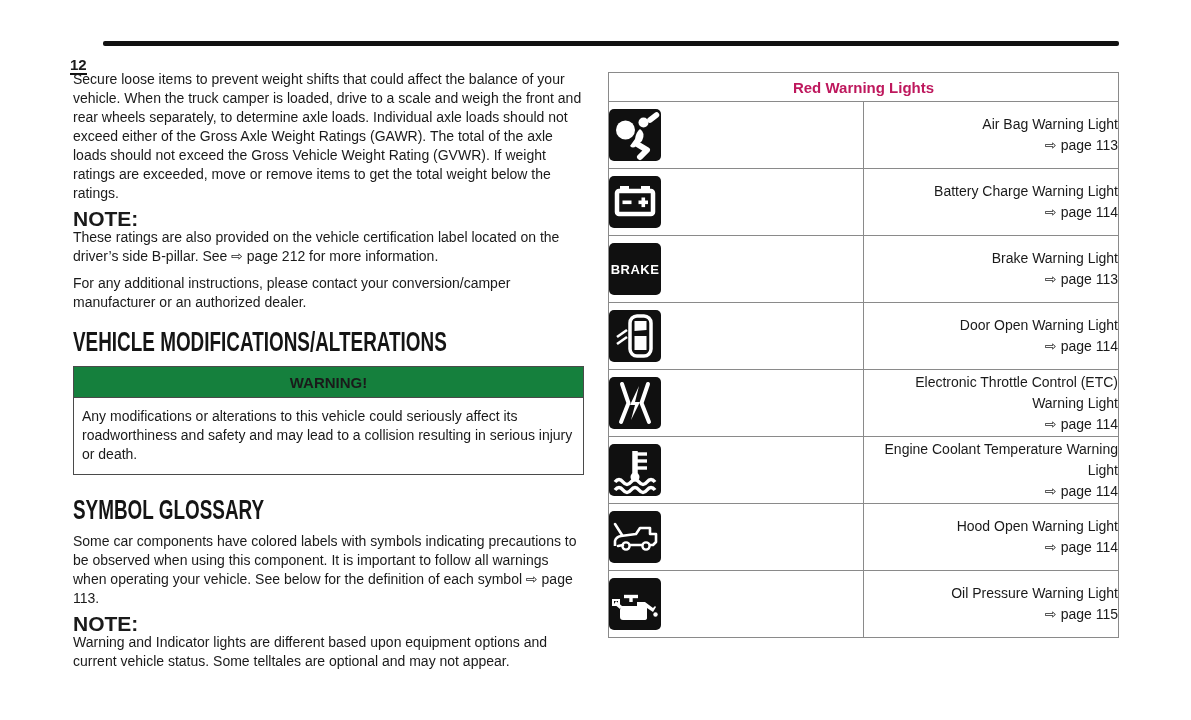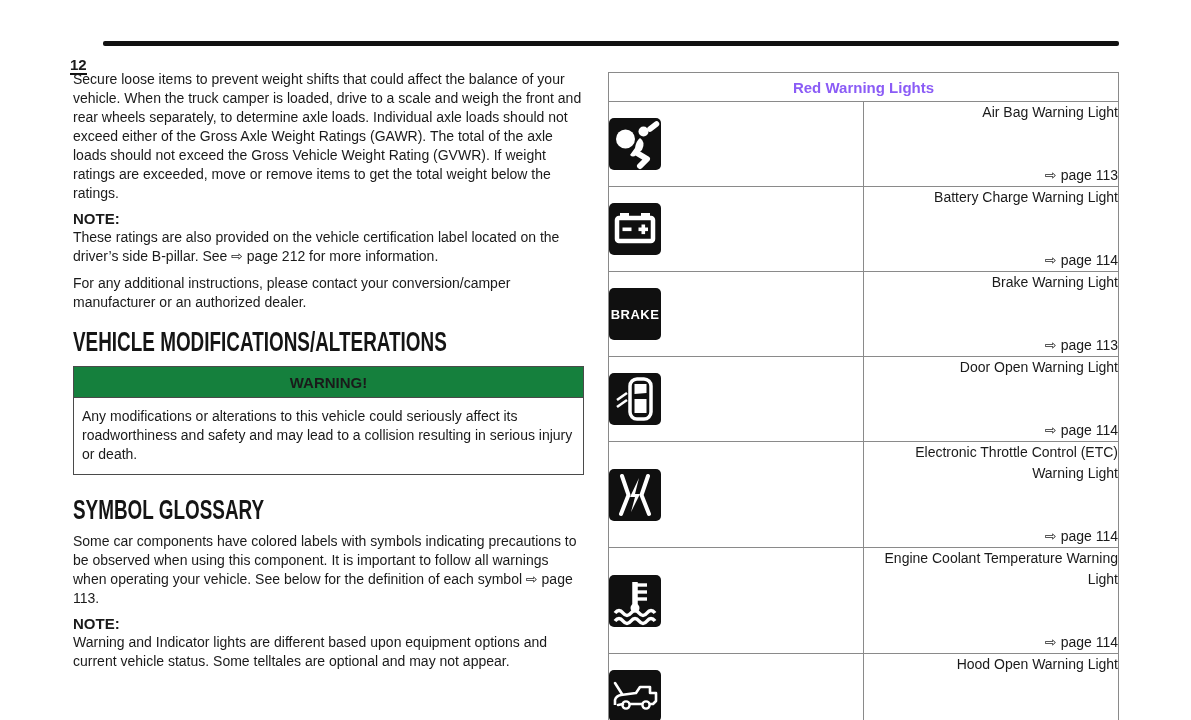--- a/index.html
+++ b/index.html
@@ -38,21 +38,21 @@
     position: absolute;
     left: 73px; top: 62px;
     width: 511px;
   }
   .body-text {
     font-size: 14px;
     line-height: 19px;
     margin-top: 8px;
   }
   .note-label {
-    font-size: 15px;
+    font-size: 21px;
     font-weight: bold;
     margin-top: 7px;
     line-height: 18px;
   }
   .note-text {
     font-size: 14px;
     line-height: 19px;
   }
   .section-heading {
     margin-top: 17px;
@@ -101,27 +101,27 @@
   }
   .warn-table th, .warn-table td {
     border: 1px solid #8a8a8a;
   }
   .warn-table th {
     height: 29px;
     font-size: 15px;
     font-weight: bold;
     text-align: center;
     vertical-align: middle;
-    color: #8b5cf6;
+    color: #be185d;
   }
   .warn-table td { height: 67px; vertical-align: middle; }
   .icon-cell { width: 68px; }
   .desc-cell { text-align: right; }
   .warn-label { font-size: 14px; line-height: 21px; color: #1a1a1a; }
-  .warn-ref { font-size: 14px; line-height: 21px; color: #1a1a1a; margin-top: 42px; }
+  .warn-ref { font-size: 14px; line-height: 21px; color: #1a1a1a; }
   .telltale {
     display: inline-block;
     width: 52px; height: 52px;
     vertical-align: middle;
   }
   .telltale svg { display: block; }
 </style>
 </head>
 <body>
 

